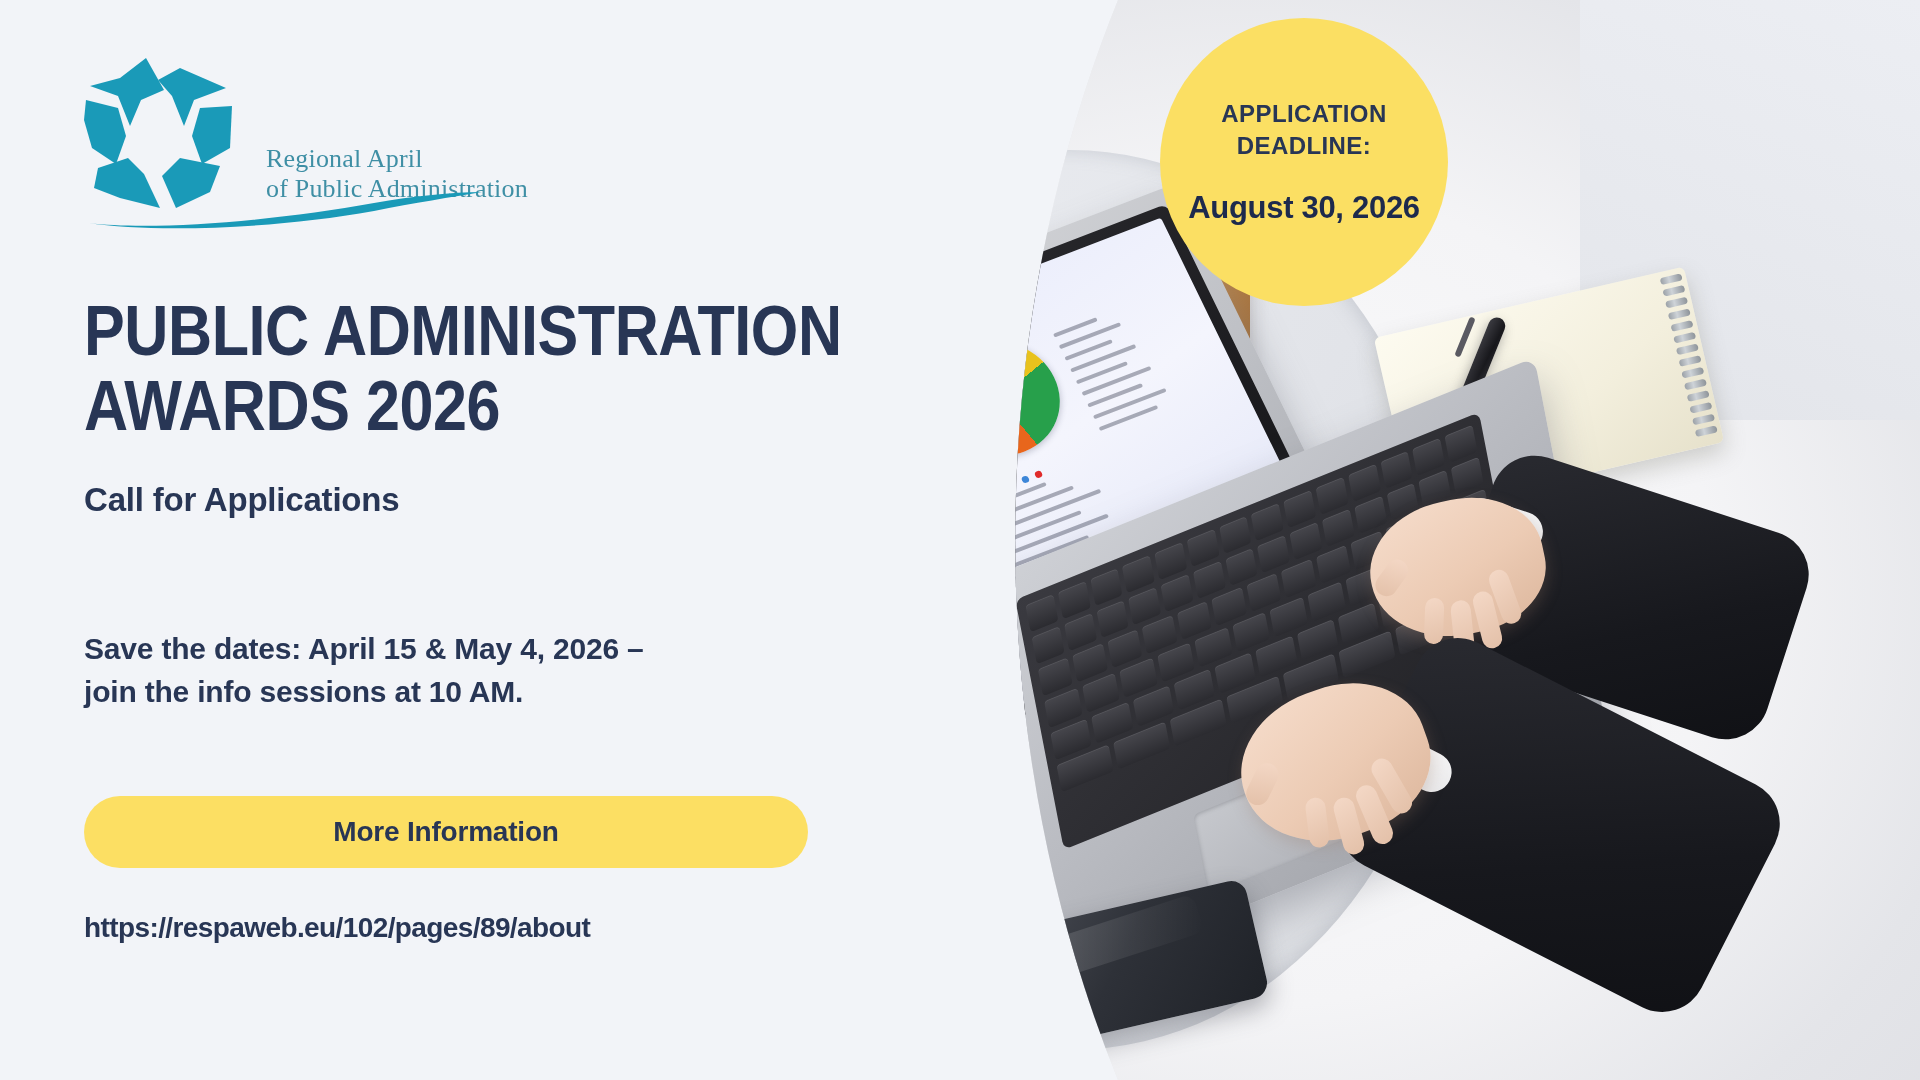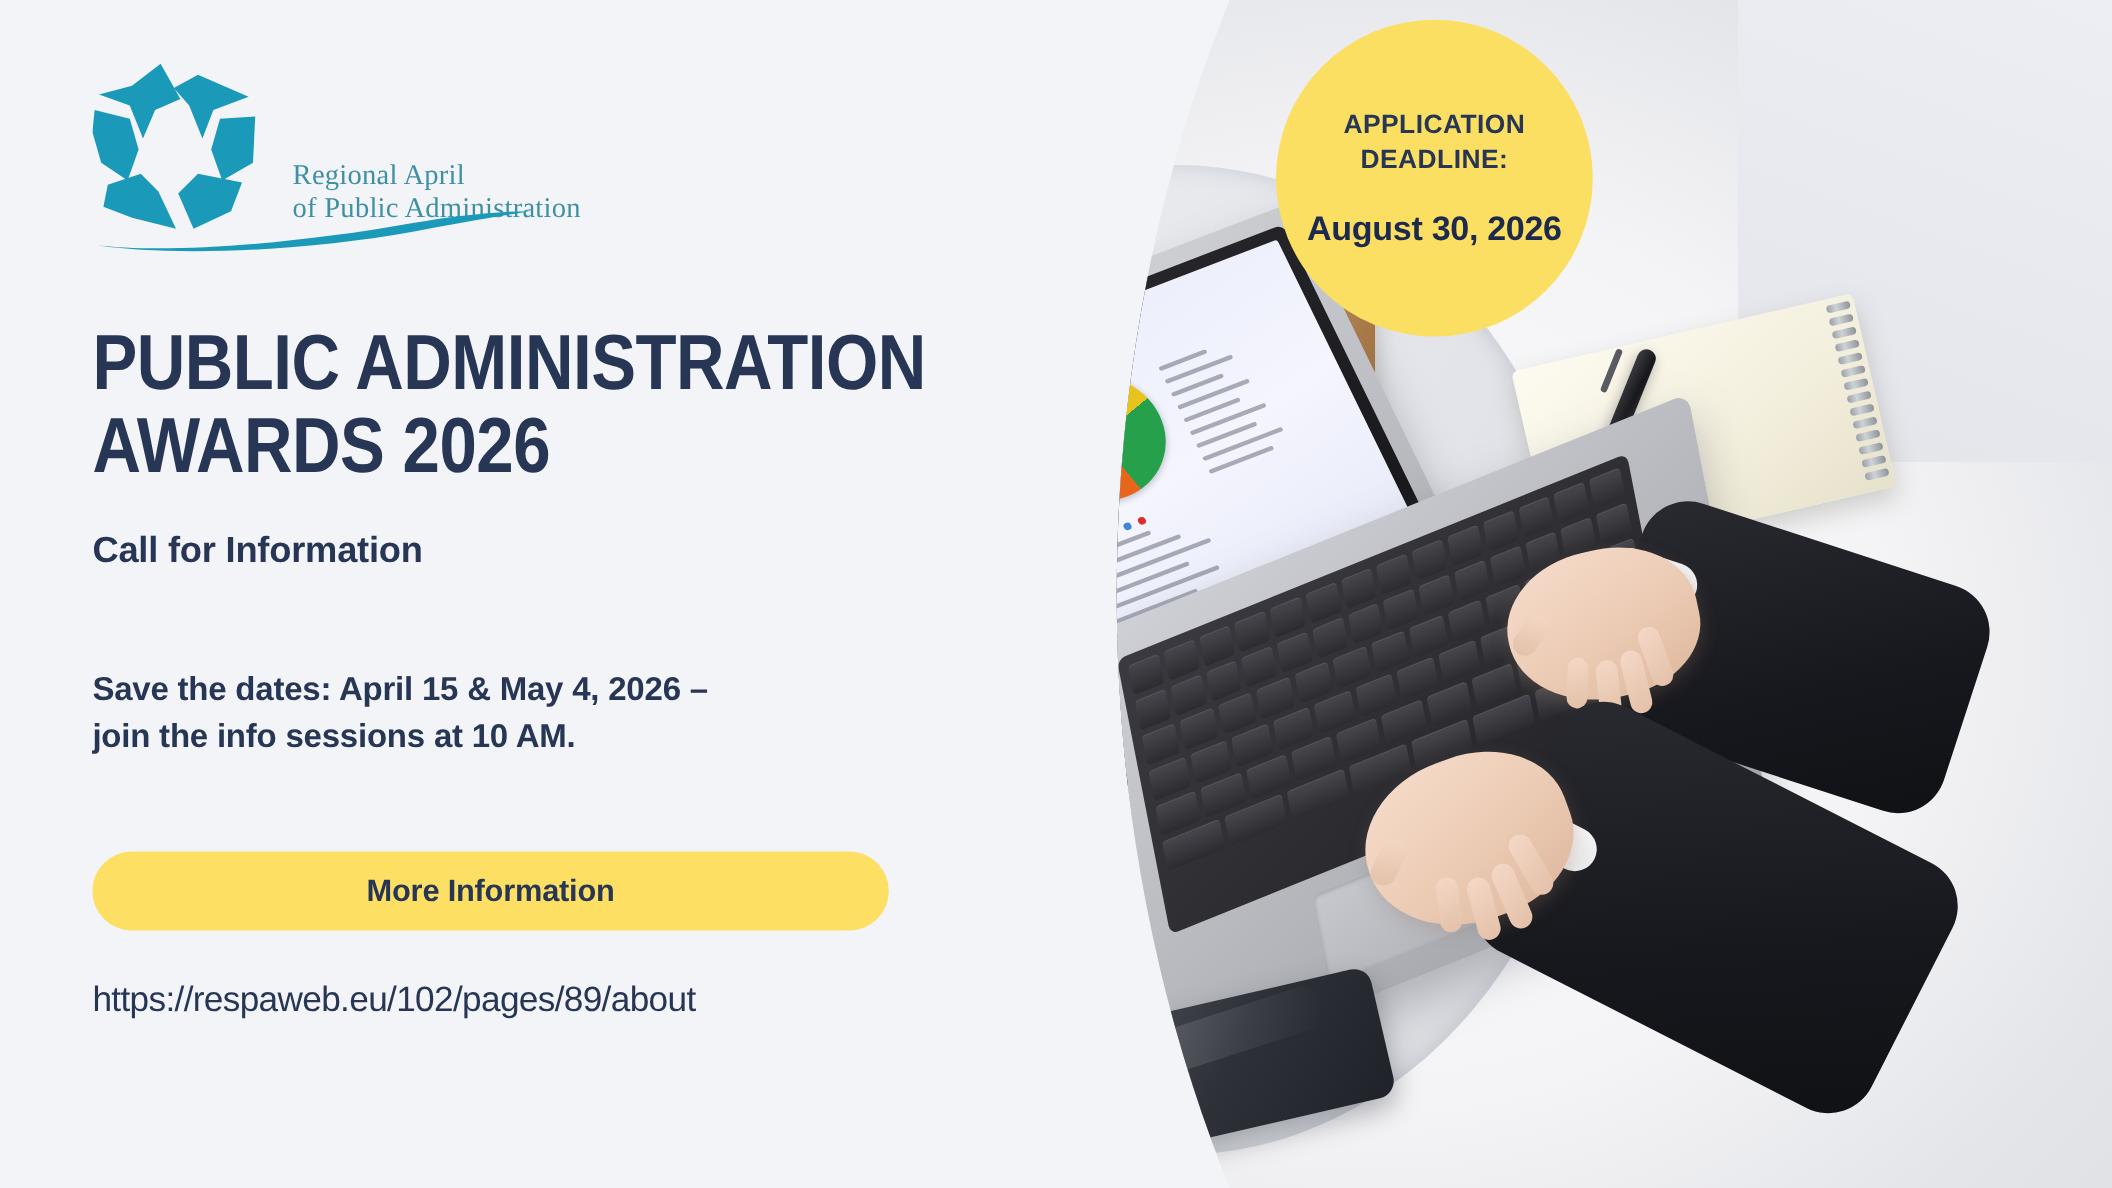--- a/index.html
+++ b/index.html
@@ -52,41 +52,41 @@
 
   
   .subtitle {
     margin-top:37px;
     font-size:33px; font-weight:700; color:#283655;
     letter-spacing:-0.2px;
   }
 
   
   .body-text {
-    margin-top:86px;
+    margin-top:108px;
     font-size:30px; font-weight:700; color:#283655;
     line-height:1.46; letter-spacing:-0.2px;
     white-space:pre-line;
   }
 
   
   .cta-btn {
     margin-top:82px;
     width:724px; height:72px; border-radius:40px;
     background:#fcdf63; border:none; cursor:pointer;
     display:flex; align-items:center; justify-content:center;
     font-family:"Liberation Sans", sans-serif;
     font-size:28px; font-weight:700; color:#283655;
     letter-spacing:-0.2px;
   }
 
   
   .url-text {
     margin-top:44px;
-    font-size:32px; font-weight:400; color:#283655;
+    font-size:28px; font-weight:700; color:#283655;
     letter-spacing:-0.6px;
   }
 
   
   .photo {
     position:absolute; right:0; top:0; width:1160px; height:1080px;
     overflow:hidden; z-index:5;
   }
   .photo-clip {
     position:absolute; right:0; top:0; width:1160px; height:1080px;
@@ -514,21 +514,21 @@
 
     <svg class="logo-swoosh" viewBox="0 0 400 40">
       <path d="M4 34 C70 42 190 32 290 14 C330 7 368 3 398 3 C368 8 330 14 290 22 C190 40 70 44 4 34 Z" fill="#1a9ab8"></path>
     </svg>
 
   </div>
 
   <h1 class="headline">PUBLIC ADMINISTRATION
 AWARDS 2026</h1>
 
-  <h2 class="subtitle">Call for Information</h2>
+  <h2 class="subtitle">Call for Applications</h2>
 
   <p class="body-text">Save the dates: April 15 &amp; May 4, 2026 –
 join the info sessions at 10 AM.</p>
 
   <button class="cta-btn">More Information</button>
 
   <div class="url-text">https://respaweb.eu/102/pages/89/about</div>
 
 </div>
 

